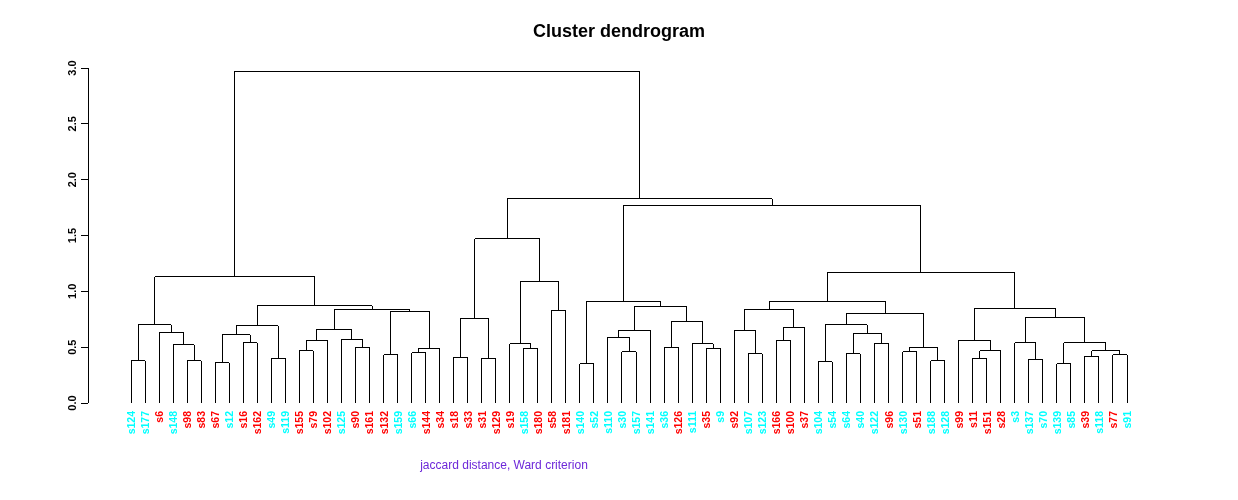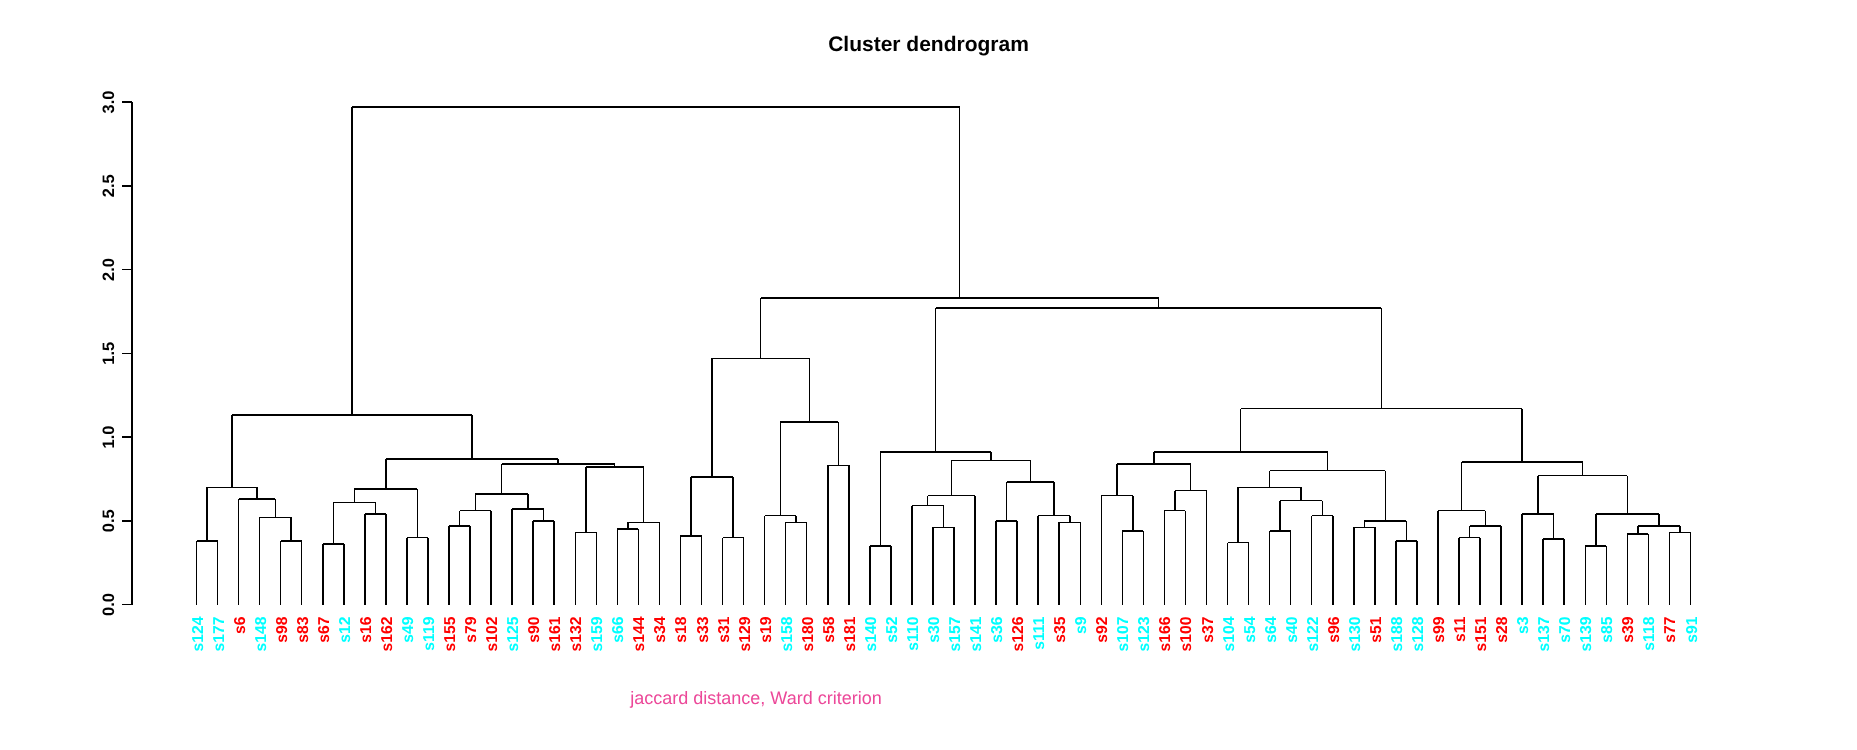--- a/index.html
+++ b/index.html
@@ -1,20 +1,20 @@
 <!DOCTYPE html>
 <html><head>
 <meta charset="utf-8">
 <style>
   html,body{margin:0;padding:0;background:#ffffff;}
   body{width:1238px;height:500px;position:relative;font-family:"Liberation Sans",sans-serif;overflow:hidden;}
   #chart-title{position:absolute;left:0;top:21px;width:1238px;text-align:center;
-    font-size:14px;font-weight:bold;color:#000;}
+    font-size:18px;font-weight:bold;color:#000;}
   #x-axis-label{position:absolute;left:0;top:458px;width:1008px;text-align:center;
-    font-size:12px;color:#ec4899;}
+    font-size:12px;color:#6d28d9;}
   #plot-svg{position:absolute;left:0;top:0;}
   .link{stroke:#000;stroke-width:1;fill:none;shape-rendering:crispEdges;}
   .tick{stroke:#000;stroke-width:1;shape-rendering:crispEdges;}
   .ticklabel{font-family:"Liberation Sans",sans-serif;font-size:11px;font-weight:bold;fill:#000;}
   .leaflabel{font-family:"Liberation Sans",sans-serif;font-size:10.5px;font-weight:bold;}
 </style>
 </head>
 <body>
 
 <div id="chart-title">Cluster dendrogram</div>

